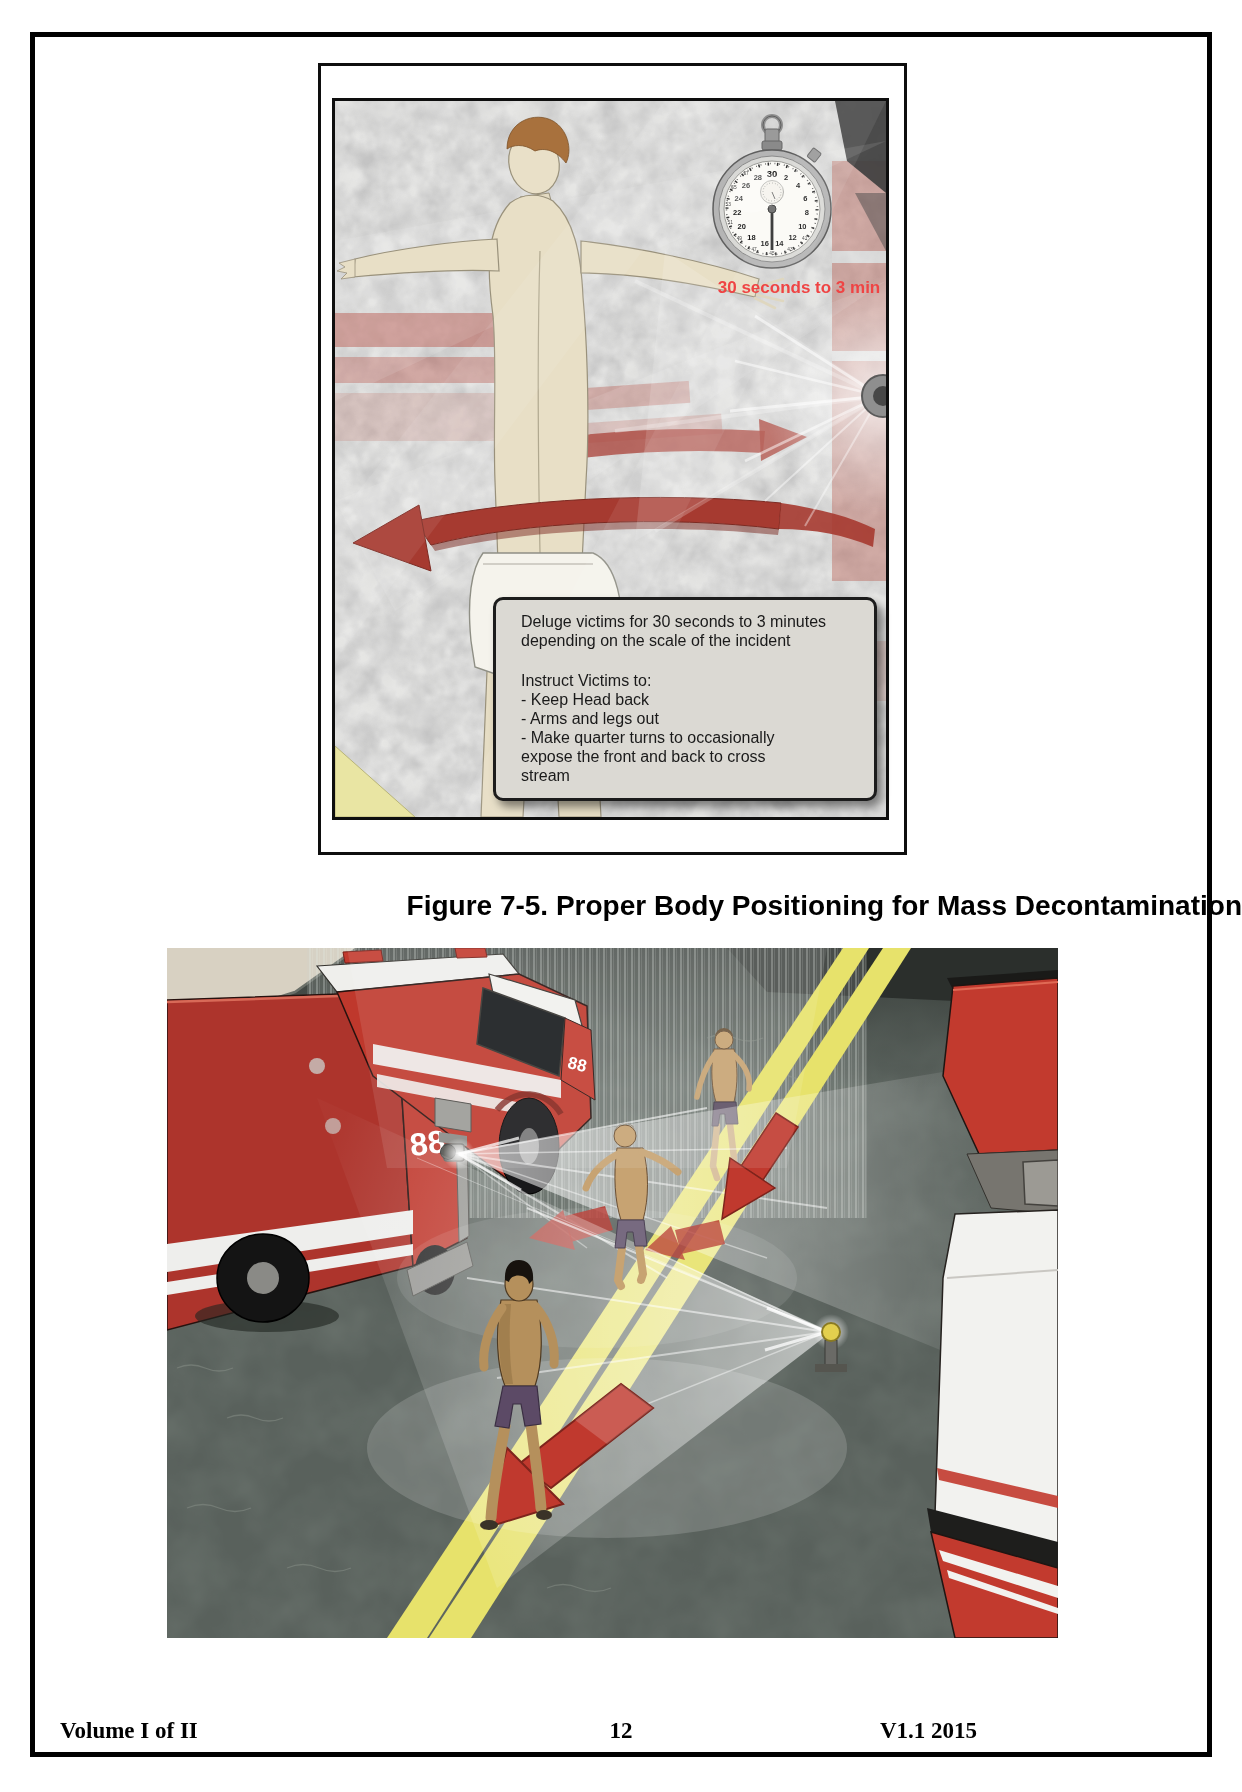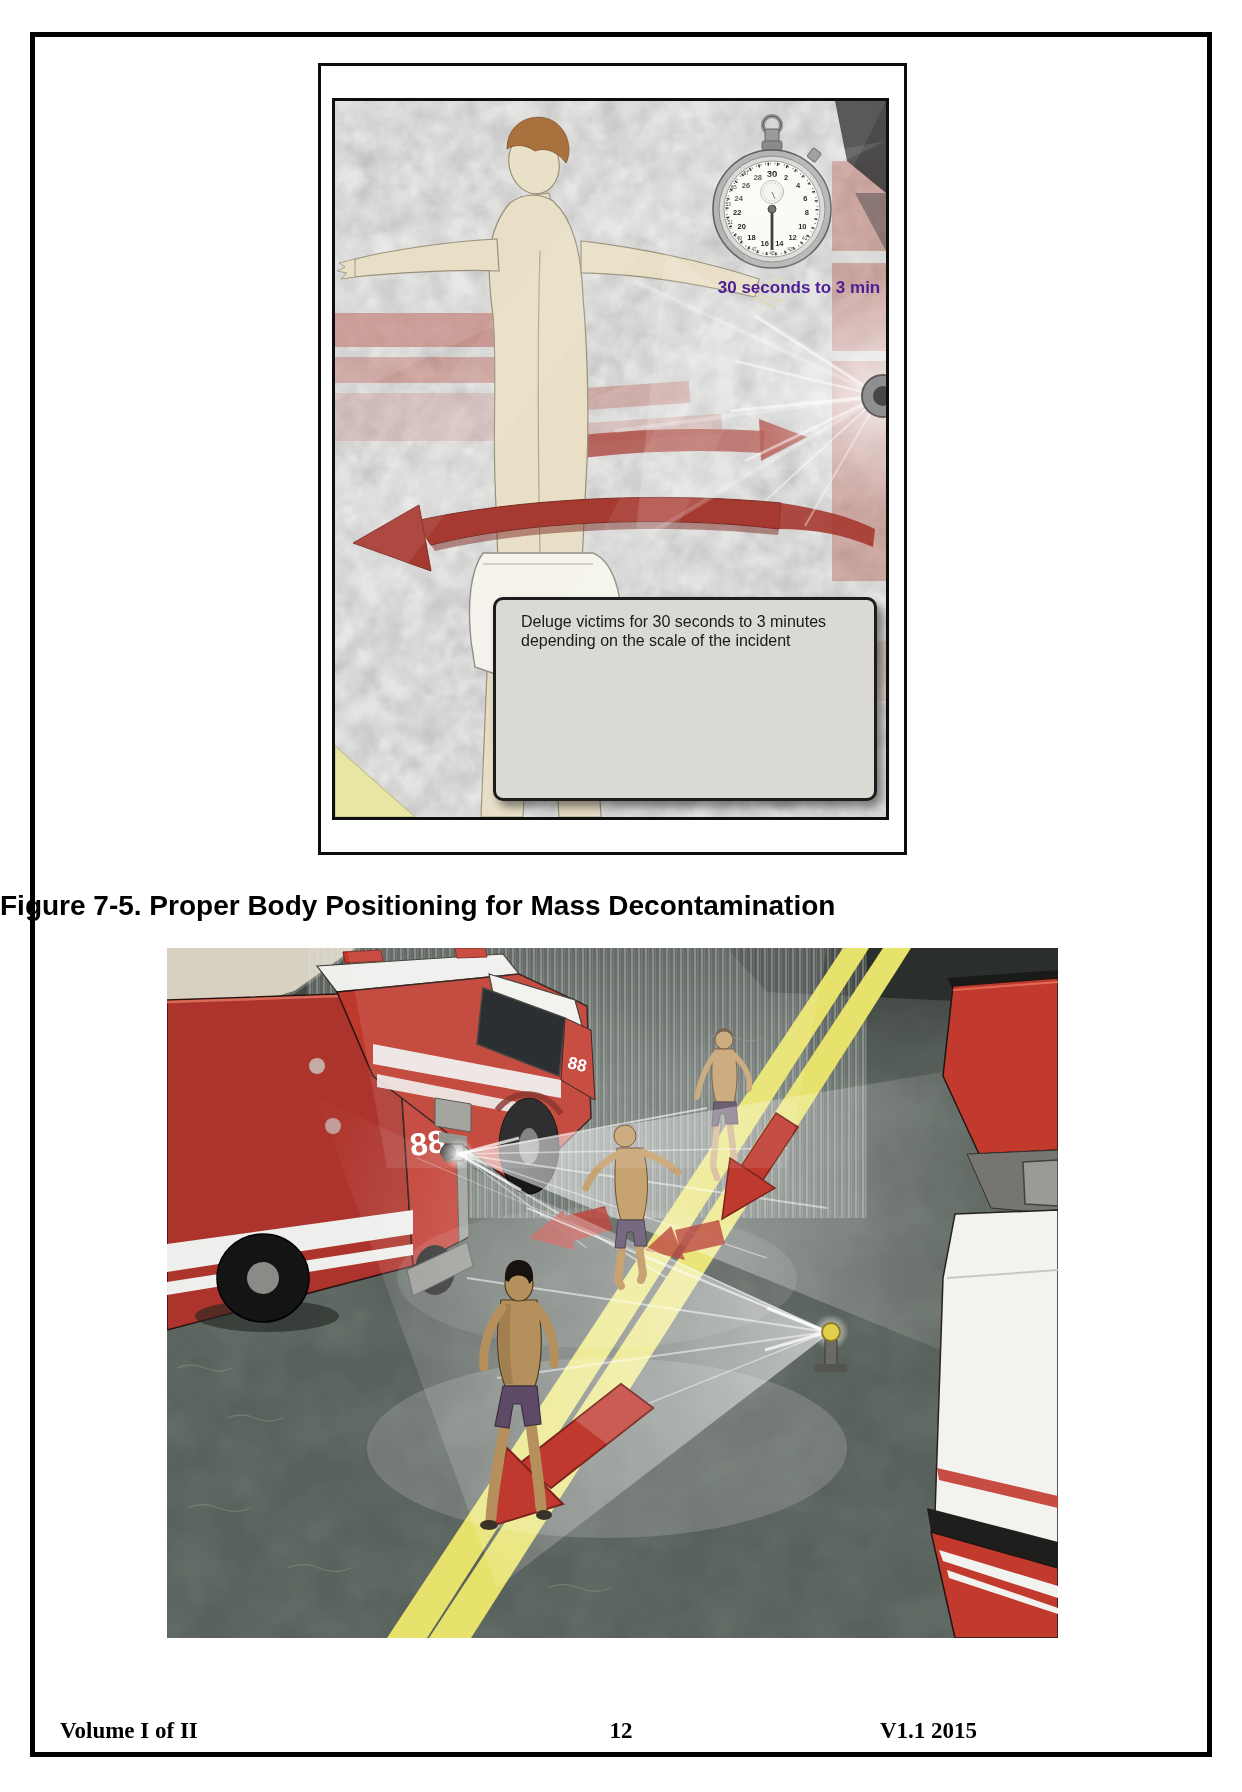--- a/index.html
+++ b/index.html
@@ -1,23 +1,23 @@
 <!DOCTYPE html>
 <html><head>
 <meta charset="utf-8">
 <style>
   html,body{margin:0;padding:0;background:#ffffff;}
   .page{position:relative;width:1242px;height:1792px;background:#fff;font-family:"Liberation Sans",sans-serif;overflow:hidden;}
   .page-border{position:absolute;left:30px;top:32px;width:1182px;height:1725px;border:5px solid #000;box-sizing:border-box;}
   .fig75-box{position:absolute;left:318px;top:63px;width:589px;height:792px;border:3px solid #0e0e0e;background:#fff;box-sizing:border-box;}
   .fig75-art{position:absolute;left:332px;top:98px;width:551px;height:716px;border:3px solid #0e0e0e;}
-  .caption{position:absolute;left:0;width:1242px;text-align:left;font-weight:bold;font-size:28px;color:#000;letter-spacing:0px;}
+  .caption{position:absolute;left:0;width:1242px;text-align:right;font-weight:bold;font-size:28px;color:#000;letter-spacing:0px;}
   #cap75{top:890px;}
   #cap76{top:1660px;}
-  .timer-label{position:absolute;left:696px;top:278px;width:206px;text-align:center;font-weight:bold;font-size:17px;color:#4c1d95;}
+  .timer-label{position:absolute;left:696px;top:278px;width:206px;text-align:center;font-weight:bold;font-size:17px;color:#ef4444;}
   .instruction-box{position:absolute;left:493px;top:597px;width:384px;height:204px;background:#dbd9d3;border:3px solid #1c1c1c;border-radius:10px;box-shadow:5px 6px 9px rgba(0,0,0,0.45);box-sizing:border-box;padding:12px 10px 0 25px;}
   .instruction-box .line{font-size:16px;line-height:19px;color:#1a1a1a;}
   .para2{margin-top:21px;}
   .fig76-art{position:absolute;left:167px;top:948px;}
   .footer{position:absolute;top:1718px;left:0;width:1036px;height:30px;font-family:"Liberation Serif",serif;font-weight:bold;font-size:23px;color:#000;}
   .footer .f-left{position:absolute;left:60px;}
   .footer .f-center{position:absolute;left:0;width:1242px;text-align:center;}
   .footer .f-right{position:absolute;right:59px;}
   svg text{font-family:"Liberation Sans",sans-serif;}
 </style>
@@ -174,20 +174,28 @@
 
     <polygon points="490,0 551,0 200,716 120,716" fill="#ffffff" opacity="0.08"></polygon>
     <polygon points="330,0 420,0 0,560 0,420" fill="#ffffff" opacity="0.08"></polygon>
   </svg>
 
   <div class="timer-label">30 seconds to 3 min</div>
 
   <div class="instruction-box">
     <div class="line">Deluge victims for 30 seconds to 3 minutes</div>
     <div class="line">depending on the scale of the incident</div>
+    <div class="para2">
+      <div class="line">Instruct Victims to:</div>
+      <div class="line">- Keep Head back</div>
+      <div class="line">- Arms and legs out</div>
+      <div class="line">- Make quarter turns to occasionally</div>
+      <div class="line">expose the front and back to cross</div>
+      <div class="line">stream</div>
+    </div>
   </div>
 
   <div class="caption" id="cap75">Figure 7-5. Proper Body Positioning for Mass Decontamination</div>
 
   <svg class="fig76-art" width="891" height="690" viewBox="0 0 891 690">
     <defs>
       <linearGradient id="skyFade" x1="0" y1="0" x2="0" y2="1">
         <stop offset="0%" stop-color="#383e3a"></stop>
         <stop offset="100%" stop-color="#383e3a" stop-opacity="0"></stop>
       </linearGradient>

